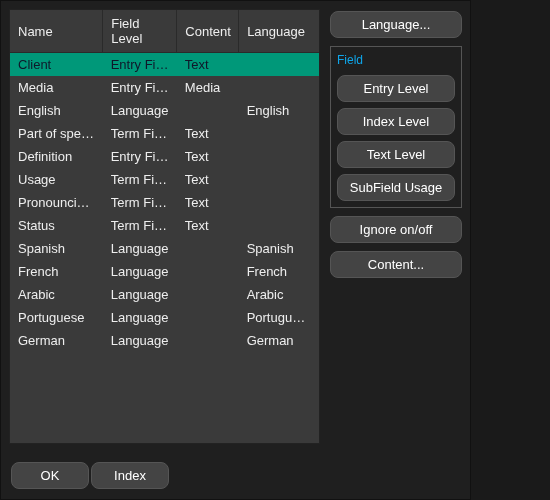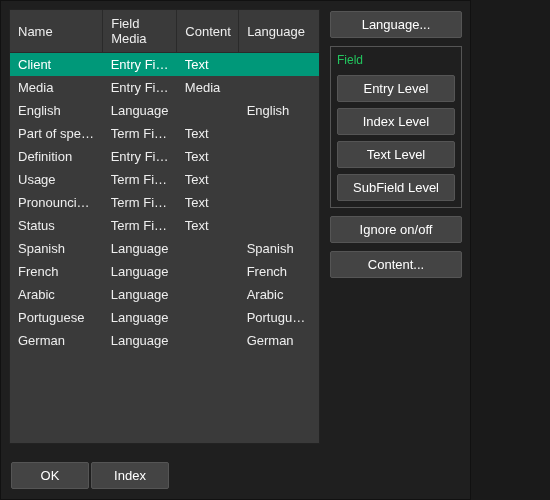--- a/index.html
+++ b/index.html
@@ -52,48 +52,48 @@
   thead th:last-child { border-right: none; }
   tbody td {
     padding: 4px 8px;
     color: #eee;
     white-space: nowrap;
     overflow: hidden;
     text-overflow: ellipsis;
   }
   tbody tr.selected td {
     background: #009879;
-    color: #ffffff;
+    color: #0f172a;
   }
   .side {
     width: 132px;
     display: flex;
     flex-direction: column;
     gap: 8px;
     padding-top: 2px;
   }
   .btn {
     background: #444;
     border: 1px solid #555;
     color: #fff;
     padding: 5px 6px;
     text-align: center;
     cursor: pointer;
     font-size: 13px;
-    border-radius: 2px;
+    border-radius: 8px;
   }
   .field-group {
     border: 1px solid #555;
     padding: 6px;
     display: flex;
     flex-direction: column;
     gap: 6px;
   }
   .field-group-label {
-    color: #22c55e;
+    color: #0ea5e9;
     font-size: 12px;
     margin-bottom: 2px;
   }
   .footer {
     display: flex;
     justify-content: flex-start;
     gap: 2px;
     padding: 10px;
   }
   .footer .btn {
@@ -115,21 +115,21 @@
       <table>
         <colgroup>
           <col class="c1">
             <col class="c2">
             <col class="c3">
             <col class="c4">
         </colgroup>
         <thead>
           <tr>
             <th>Name</th>
-            <th>Field Media</th>
+            <th>Field Level</th>
             <th>Content</th>
             <th>Language</th>
           </tr>
         </thead>
         <tbody id="table-body">
             <tr class="selected">
               <td>Client</td>
               <td>Entry Field</td>
               <td>Text</td>
               <td></td>
@@ -211,21 +211,21 @@
     </div>
 
     <div class="side">
       <div class="btn">Language...</div>
 
       <div class="field-group">
         <div class="field-group-label">Field</div>
         <div class="btn">Entry Level</div>
         <div class="btn">Index Level</div>
         <div class="btn">Text Level</div>
-        <div class="btn">SubField Level</div>
+        <div class="btn">SubField Usage</div>
       </div>
 
       <div class="btn">Ignore on/off</div>
       <div class="btn">Content...</div>
     </div>
 
   </div>
 
   <div class="footer">
     <div class="btn">OK</div>

